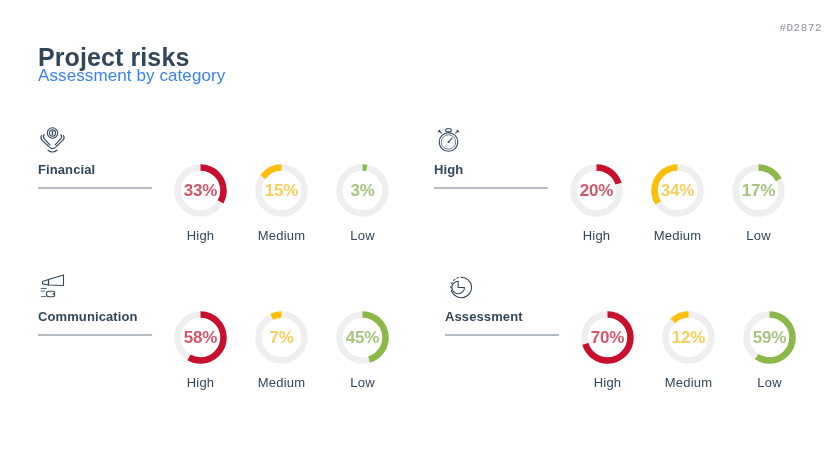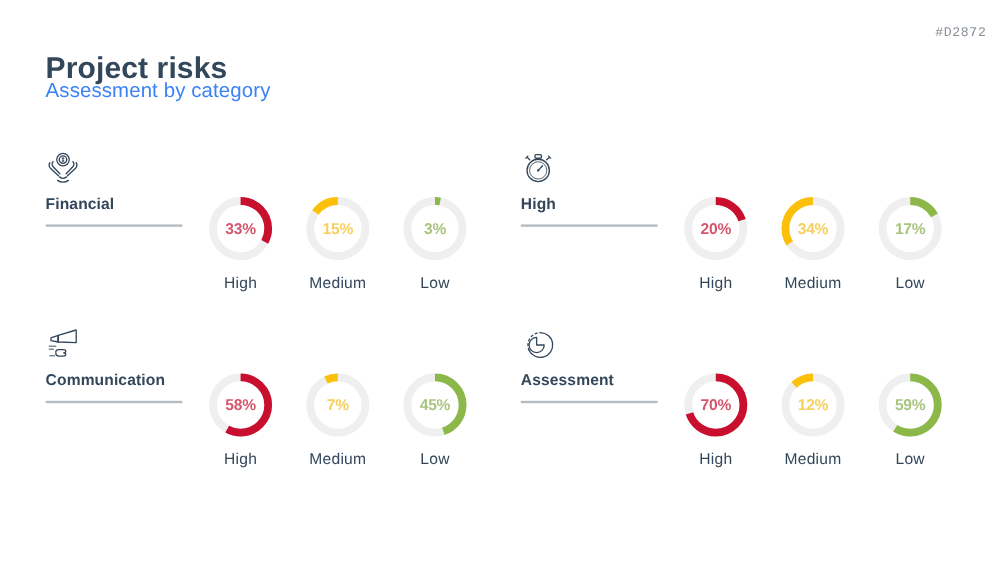--- a/index.html
+++ b/index.html
@@ -43,21 +43,21 @@
   }
 
   
   .grid {
     position: absolute;
     left: 0;
     top: 124px;
     width: 836px;
   }
   .row { display: flex; align-items: center; }
-  .row + .row { margin-top: 0px; }
+  .row + .row { margin-top: 0px; gap: 11px; }
 
   .category {
     width: 396px;
     height: 147px;
     position: relative;
     padding-left: 38px;
   }
   .category.col2 { margin-left: 0px; }
 
   .cat-head { width: 115px; position: relative; }
@@ -101,21 +101,21 @@
     height: 57px;
   }
   .donut svg { display: block; }
   .donut-value {
     position: absolute;
     left: 0; top: 0;
     width: 57px; height: 57px;
     display: flex;
     align-items: center;
     justify-content: center;
-    font-size: 13px;
+    font-size: 17px;
     font-weight: bold;
     letter-spacing: -.2px;
   }
   .donut-label {
     margin-top: 9px;
     font-size: 13px;
     font-weight: normal;
     color: #33475b;
     letter-spacing: .2px;
   }

